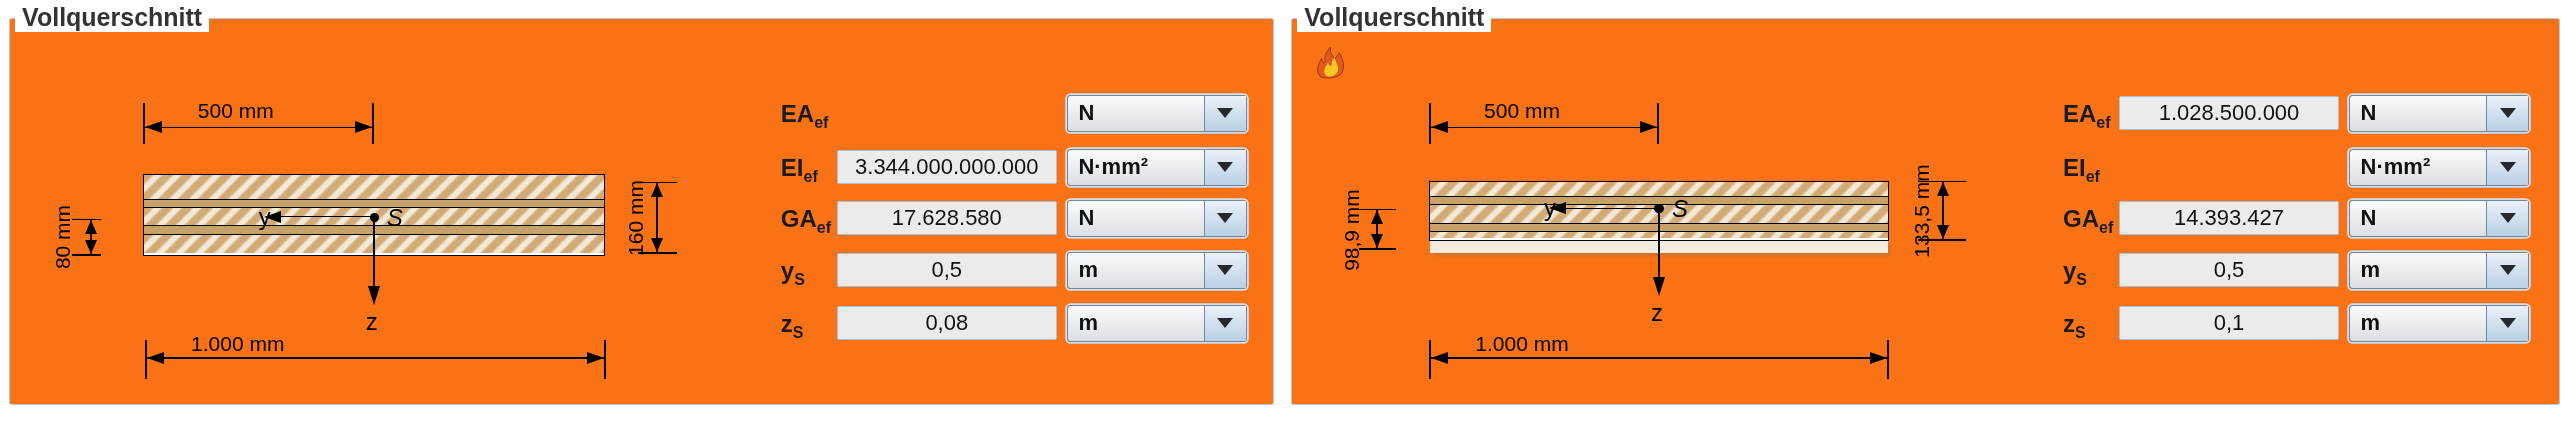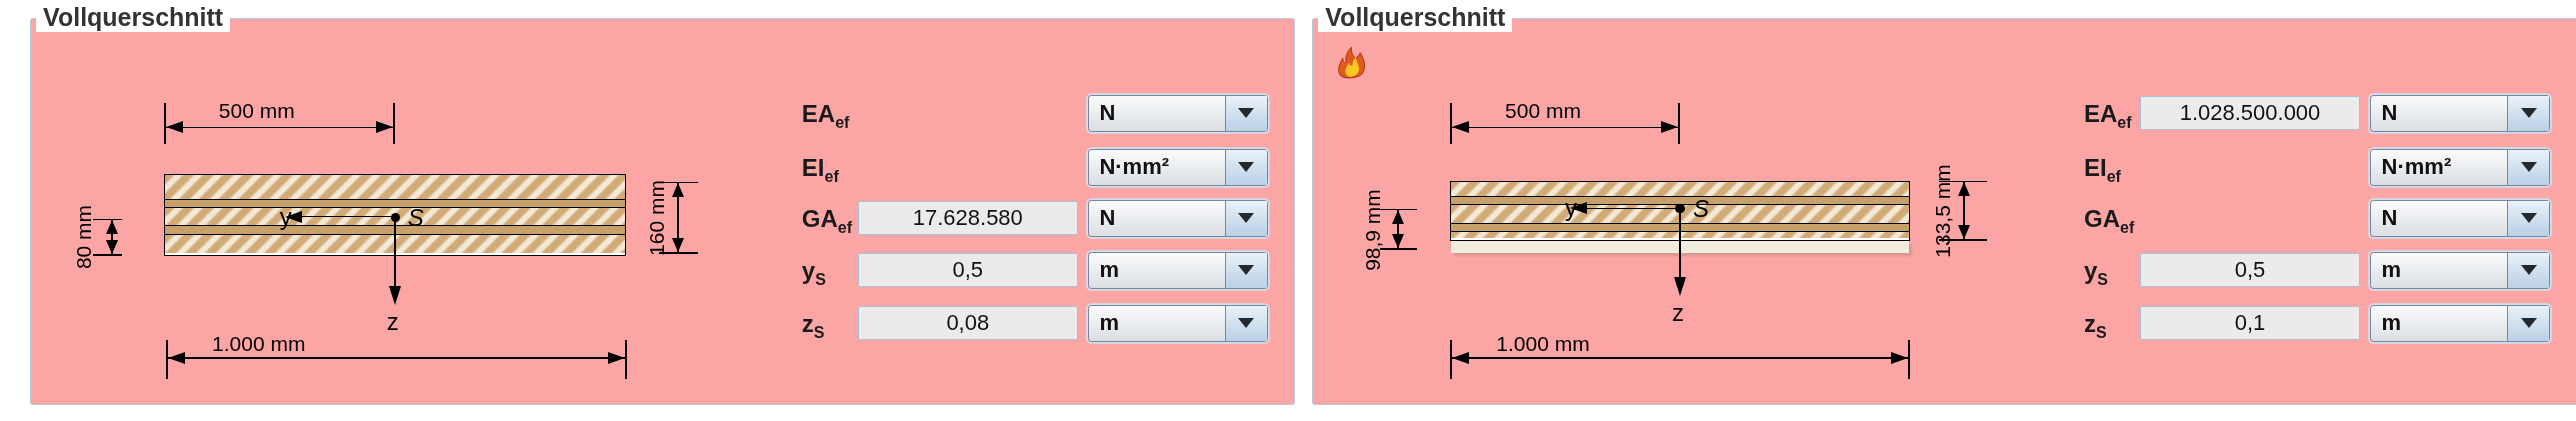--- a/index.html
+++ b/index.html
@@ -1,18 +1,18 @@
 <!DOCTYPE html>
 <html style="font-size:14px"><head>
 <meta charset="utf-8">
 <style>
   html,body{margin:0;padding:0;}
   body{width:2576px;height:421px;background:#ffffff;position:relative;
        font-family:"Liberation Sans",sans-serif;overflow:hidden;}
-  .panel{position:absolute;top:17.6px;height:385px;border:1.8px solid #b4c9dc;border-radius:2.6px;background:#fca5a5;margin-left:21px;}
+  .panel{position:absolute;top:17.6px;height:385px;border:1.8px solid #b4c9dc;border-radius:2.6px;background:#f97316;}
   #panel-voll{left:8.8px;width:1263px;}
   #panel-brand{left:1291px;width:1267px;}
   .panel-title{position:absolute;top:-16px;left:5.3px;background:#fff;padding:0 7px;
        font-size:25px;font-weight:bold;color:#333;white-space:nowrap;}
   .fire{position:absolute;left:21px;top:26.4px;width:35px;height:35px;}
 
   
   .beam{position:absolute;border:1.8px solid #000;box-sizing:border-box;background:#fff;}
   .layer{box-sizing:border-box;width:100%;}
   .layer.b{border-top:1.8px solid #000;}
@@ -117,20 +117,21 @@
     <div class="flabel"><span>EA</span><sub>ef</sub></div>
     <div class="combo">
       <span class="unit">N</span>
       <div class="cb-btn">
           <div class="cb-tri"></div>
         </div>
     </div>
   </div>
   <div class="frow" style="top:130px;">
     <div class="flabel"><span>EI</span><sub>ef</sub></div>
+    <div class="field">3.344.000.000.000</div>
     <div class="combo">
       <span class="unit">N·mm²</span>
       <div class="cb-btn">
           <div class="cb-tri"></div>
         </div>
     </div>
   </div>
   <div class="frow" style="top:181px;">
     <div class="flabel"><span>GA</span><sub>ef</sub></div>
     <div class="field">17.628.580</div>
@@ -243,20 +244,21 @@
     <div class="flabel"><span>EI</span><sub>ef</sub></div>
     <div class="combo">
       <span class="unit">N·mm²</span>
       <div class="cb-btn">
           <div class="cb-tri"></div>
         </div>
     </div>
   </div>
   <div class="frow" style="top:181px;">
     <div class="flabel"><span>GA</span><sub>ef</sub></div>
+    <div class="field">14.393.427</div>
     <div class="combo">
       <span class="unit">N</span>
       <div class="cb-btn">
           <div class="cb-tri"></div>
         </div>
     </div>
   </div>
   <div class="frow" style="top:233px;">
     <div class="flabel"><span>y</span><sub>S</sub></div>
     <div class="field">0,5</div>

